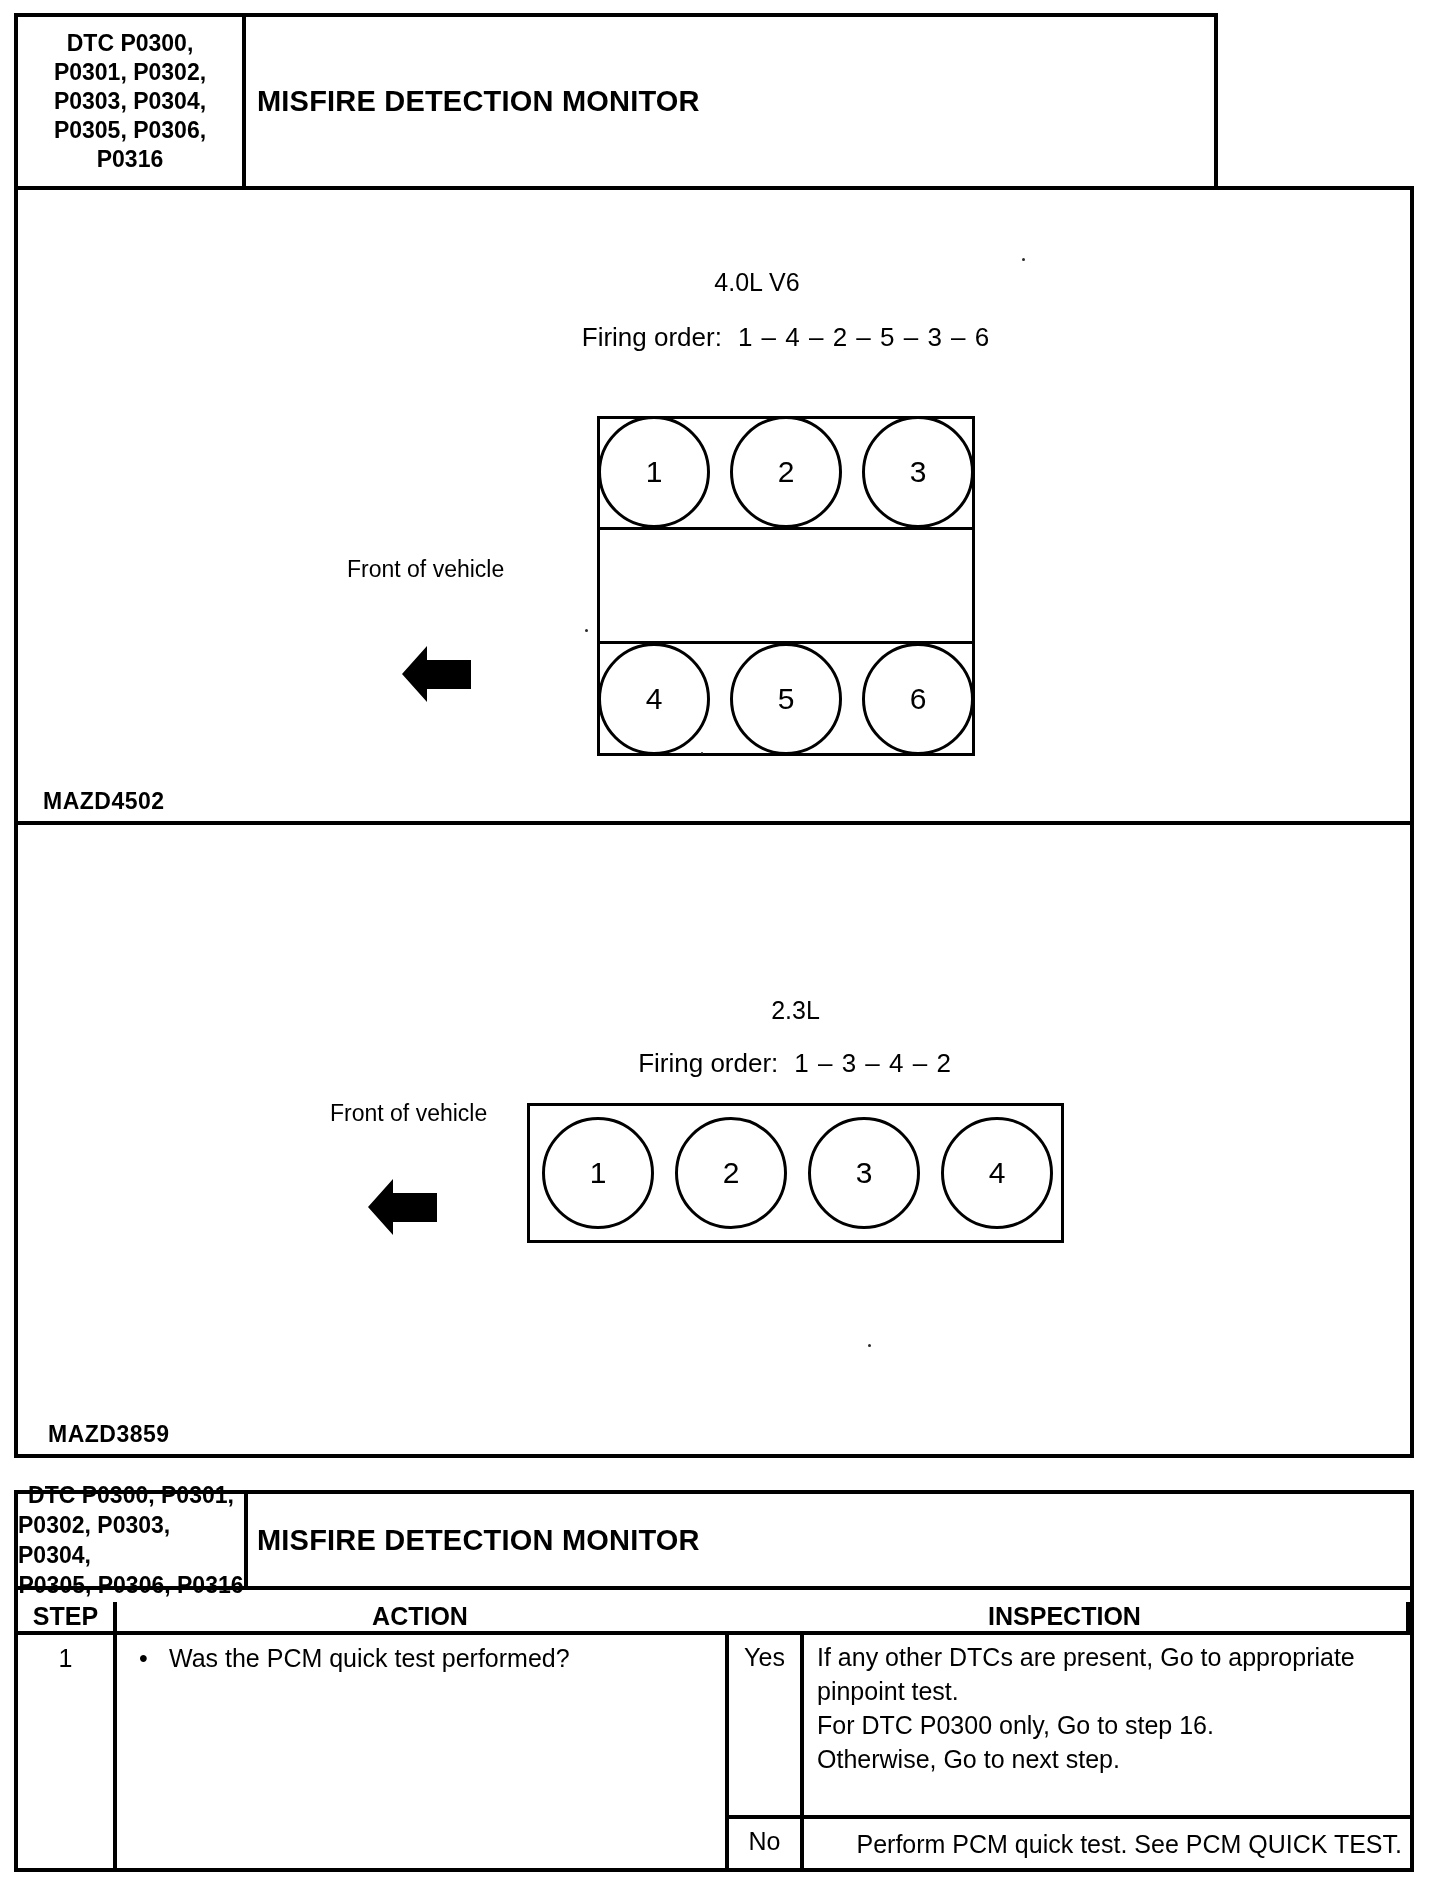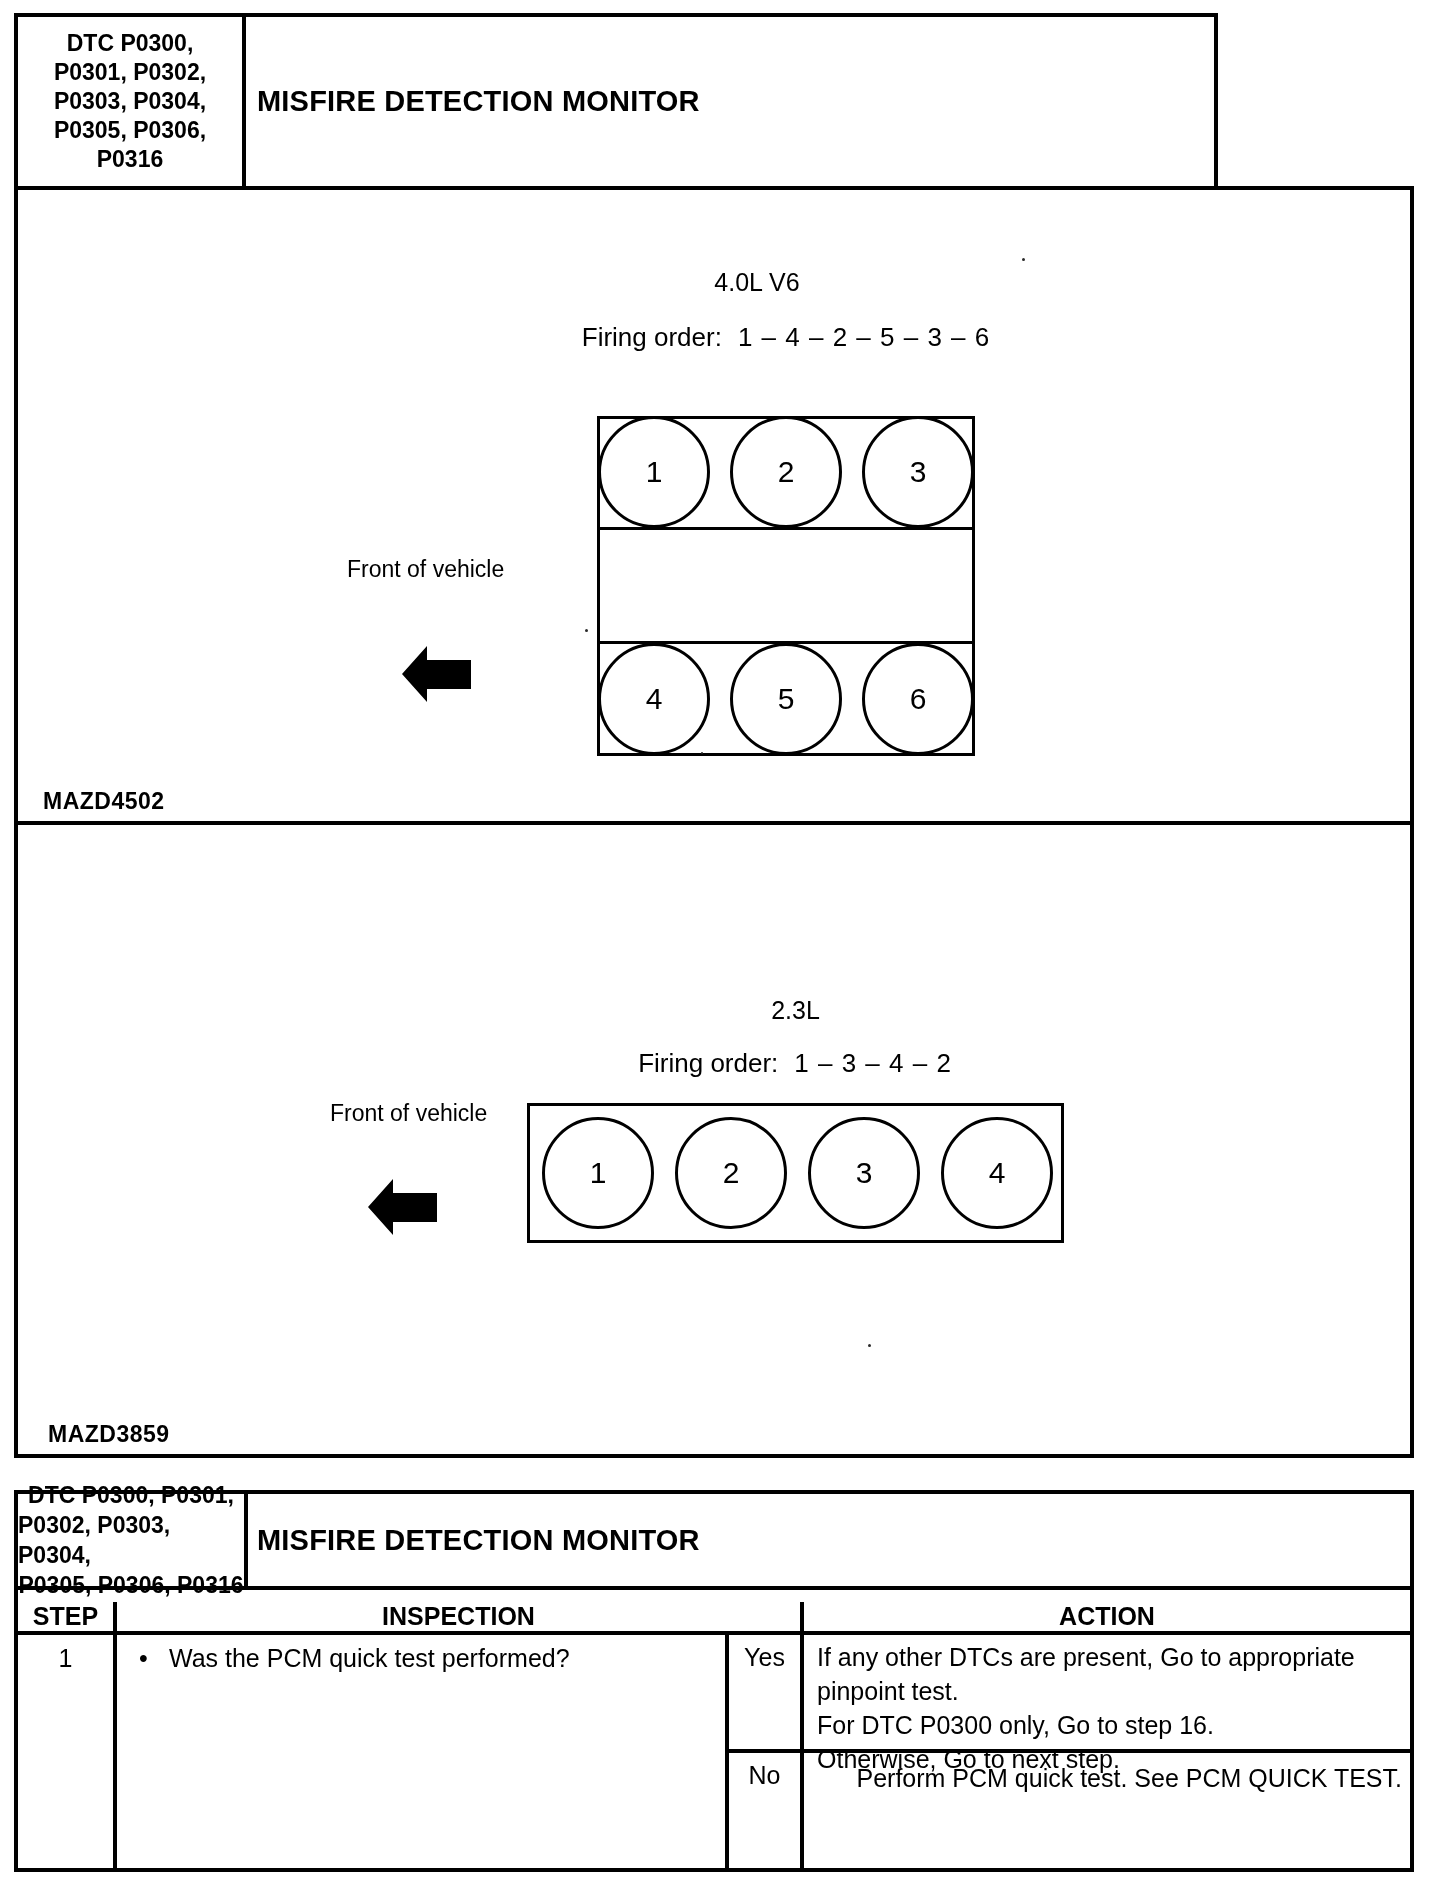--- a/index.html
+++ b/index.html
@@ -56,21 +56,21 @@
   .td-step{
     width:99px;border-right:4px solid #000;box-sizing:border-box;
     text-align:center;padding-top:9px;font-size:25px;
   }
   .td-insp{
     width:612px;border-right:4px solid #000;box-sizing:border-box;
     padding:9px 10px 0 22px;font-size:25px;display:flex;align-items:flex-start;
   }
   .td-insp .bullet{width:30px;}
   .rblock{flex:1;display:flex;flex-direction:column;box-sizing:border-box;}
-  .branch-yes{height:118px;border-bottom:4px solid #000;display:flex;box-sizing:border-box;}
+  .branch-yes{height:184px;border-bottom:4px solid #000;display:flex;box-sizing:border-box;}
   .branch-no{flex:1;display:flex;box-sizing:border-box;}
   .td-answer{
     width:75px;border-right:4px solid #000;box-sizing:border-box;
     text-align:center;padding-top:8px;font-size:25px;
   }
   .td-action{flex:1;padding:5px 8px 0 13px;font-size:25px;line-height:34px;box-sizing:border-box;}
 
   
   .speck{position:absolute;background:#2a2a2a;border-radius:50%;}
 </style>
@@ -170,22 +170,22 @@
         <div>P0302, P0303, P0304,</div>
         <div>P0305, P0306, P0316</div>
       </div>
       <div class="t2-title">
         <span class="mon-title">MISFIRE DETECTION MONITOR</span>
       </div>
     </div>
 
     <div class="t2-row2">
       <div class="thead th-step">STEP</div>
+      <div class="thead th-action">ACTION</div>
       <div class="thead th-insp">INSPECTION</div>
-      <div class="thead th-action">ACTION</div>
     </div>
 
     <div class="t2-body">
       <div class="td-step">1</div>
       <div class="td-insp">
         <span class="bullet">•</span>
         <span>Was the PCM quick test performed?</span>
       </div>
       <div class="rblock">
         <div class="branch-yes">

